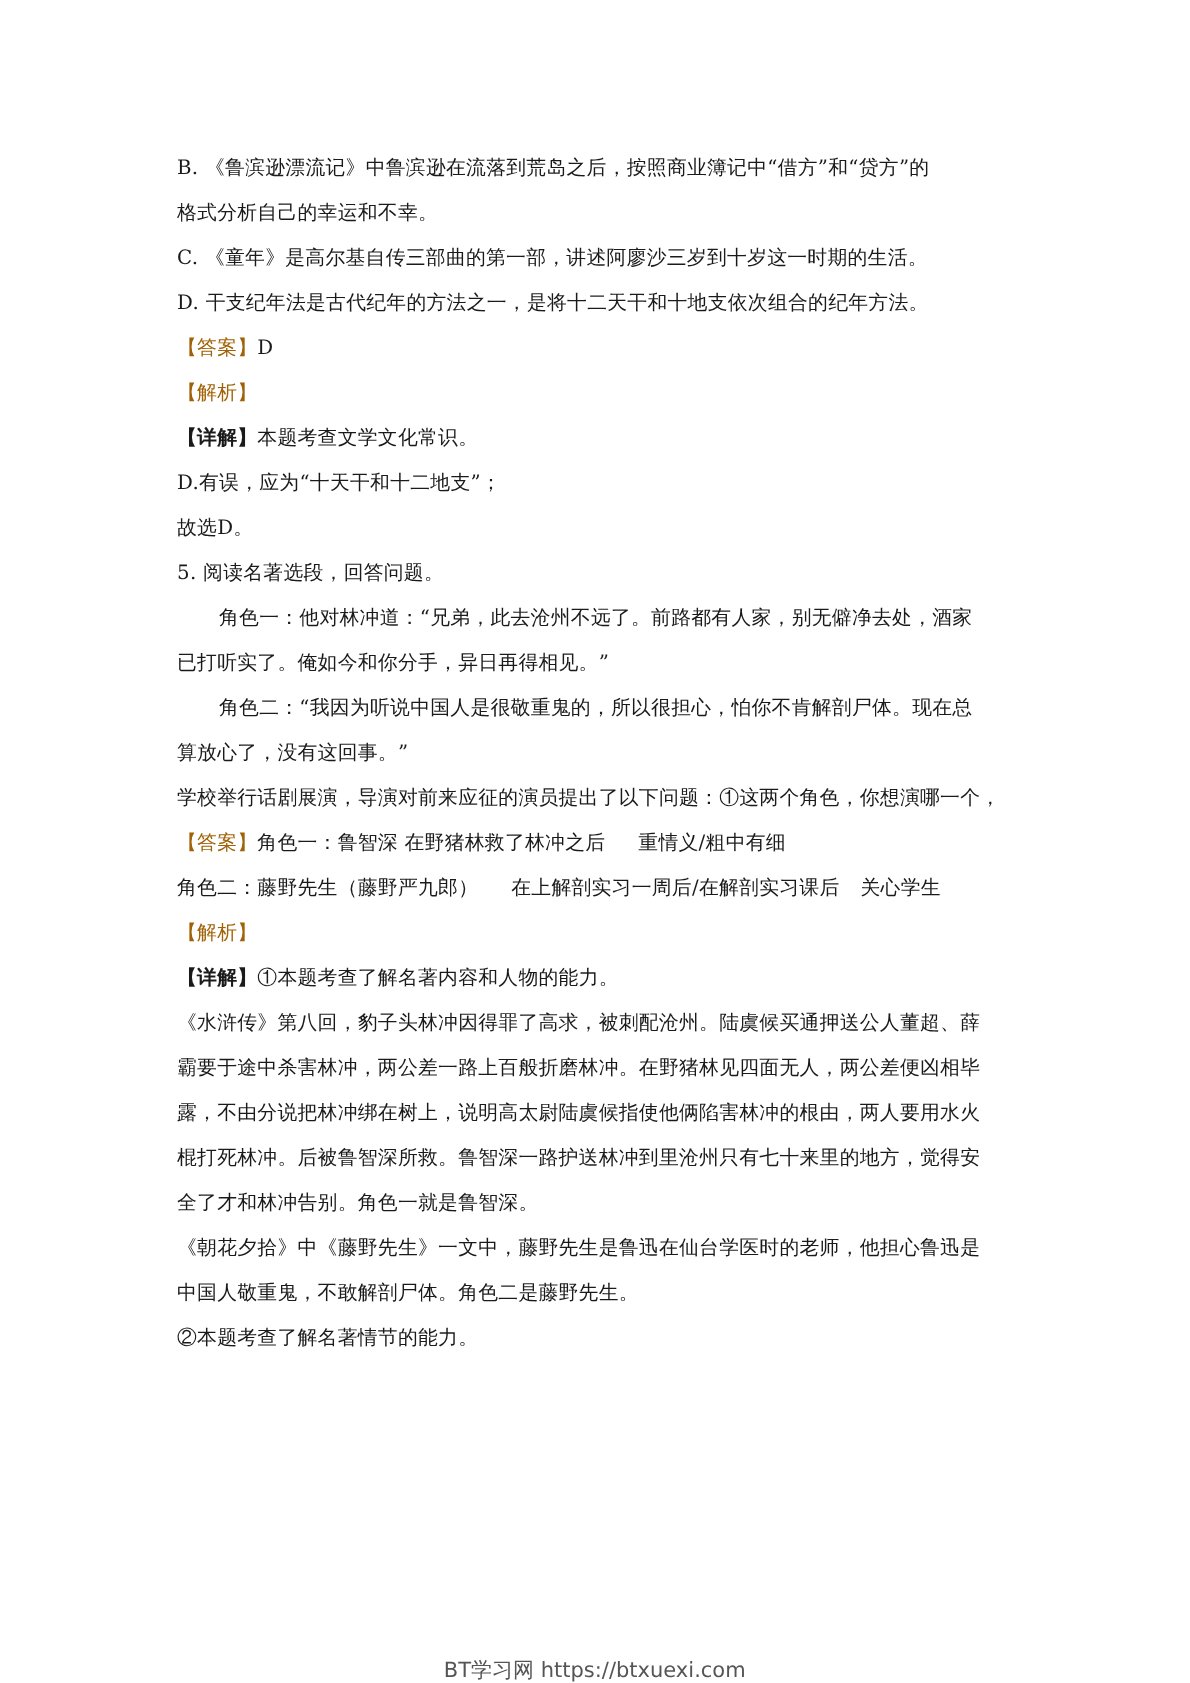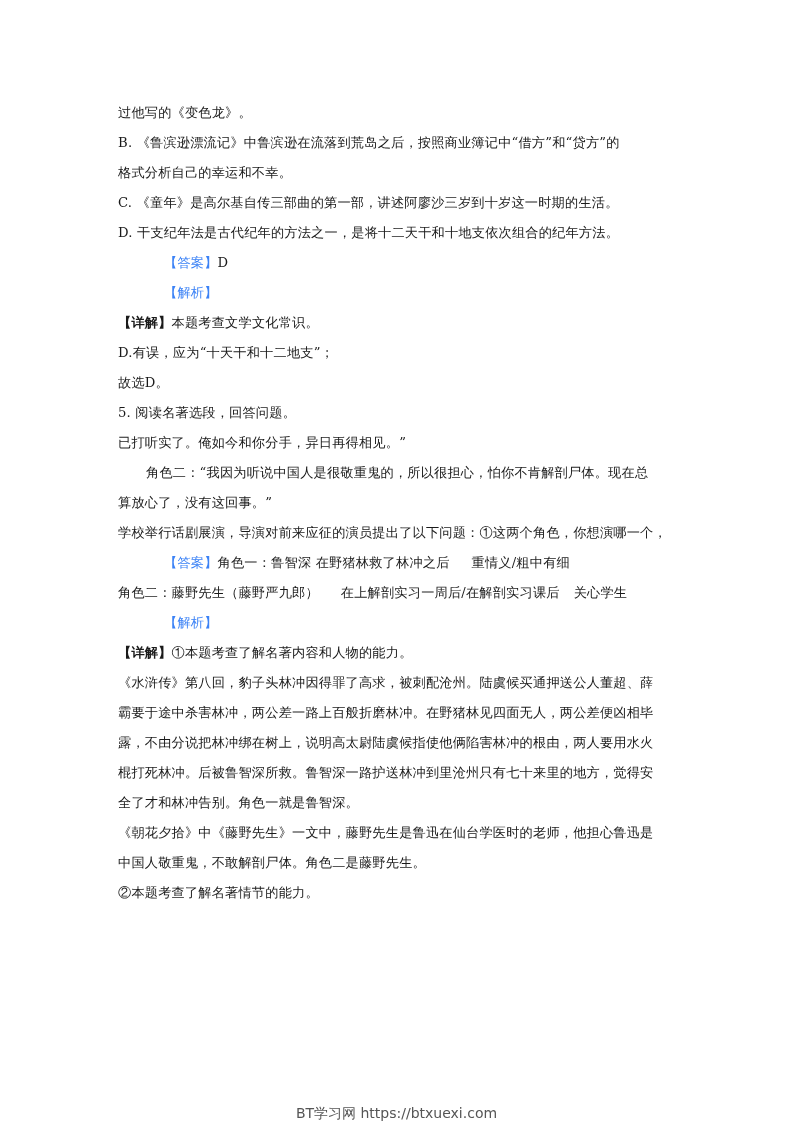--- a/index.html
+++ b/index.html
@@ -25,22 +25,21 @@
       font-size: 13.2px;
       line-height: 30px;
       height: 30px;
       white-space: nowrap;
       letter-spacing: 0.2px;
     }
     .line.indent {
       padding-left: 28px;
     }
     .label {
-      color: #3b82f6;
-      margin-left: 46px;
+      color: #a16207;
     }
     .bold-bracket {
       font-weight: bold;
     }
     .gap {
       display: inline-block;
       width: 22px;
     }
     .footer {
       position: absolute;
@@ -51,40 +50,40 @@
       font-family: "DejaVu Sans", "Liberation Sans", sans-serif;
       font-size: 14px;
       color: #555555;
     }
   </style>
 </head>
 <body>
 
 <div class="page">
 
-  <div class="line">过他写的《变色龙》。</div>
   <div class="line">B. 《鲁滨逊漂流记》中鲁滨逊在流落到荒岛之后，按照商业簿记中“借方”和“贷方”的</div>
   <div class="line">格式分析自己的幸运和不幸。</div>
   <div class="line">C. 《童年》是高尔基自传三部曲的第一部，讲述阿廖沙三岁到十岁这一时期的生活。</div>
   <div class="line">D. 干支纪年法是古代纪年的方法之一，是将十二天干和十地支依次组合的纪年方法。</div>
 
   <div class="line">
     <span class="label">【答案】</span><span>D</span>
   </div>
   <div class="line">
     <span class="label">【解析】</span>
   </div>
   <div class="line">
     <span class="bold-bracket">【详解】</span><span>本题考查文学文化常识。</span>
   </div>
   <div class="line">D.有误，应为“十天干和十二地支”；</div>
   <div class="line">故选D。</div>
 
   <div class="line">5. 阅读名著选段，回答问题。</div>
 
+  <div class="line indent">角色一：他对林冲道：“兄弟，此去沧州不远了。前路都有人家，别无僻净去处，酒家</div>
   <div class="line">已打听实了。俺如今和你分手，异日再得相见。”</div>
   <div class="line indent">角色二：“我因为听说中国人是很敬重鬼的，所以很担心，怕你不肯解剖尸体。现在总</div>
   <div class="line">算放心了，没有这回事。”</div>
 
   <div class="line">学校举行话剧展演，导演对前来应征的演员提出了以下问题：①这两个角色，你想演哪一个，</div>
 
   <div class="line">
     <span class="label">【答案】</span><span>角色一：鲁智深</span>
     <span>在野猪林救了林冲之后</span><span class="gap"></span><span>重情义/粗中有细</span>
   </div>

